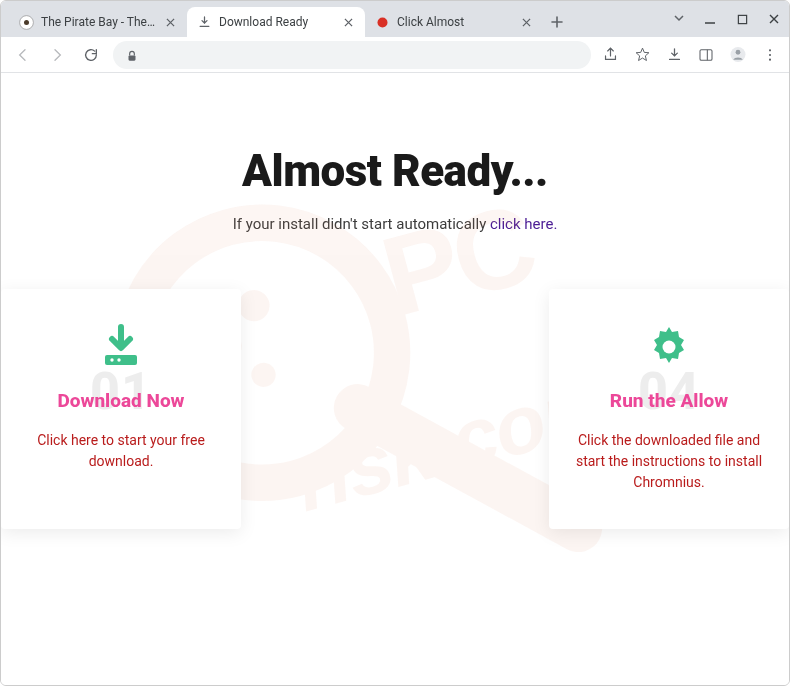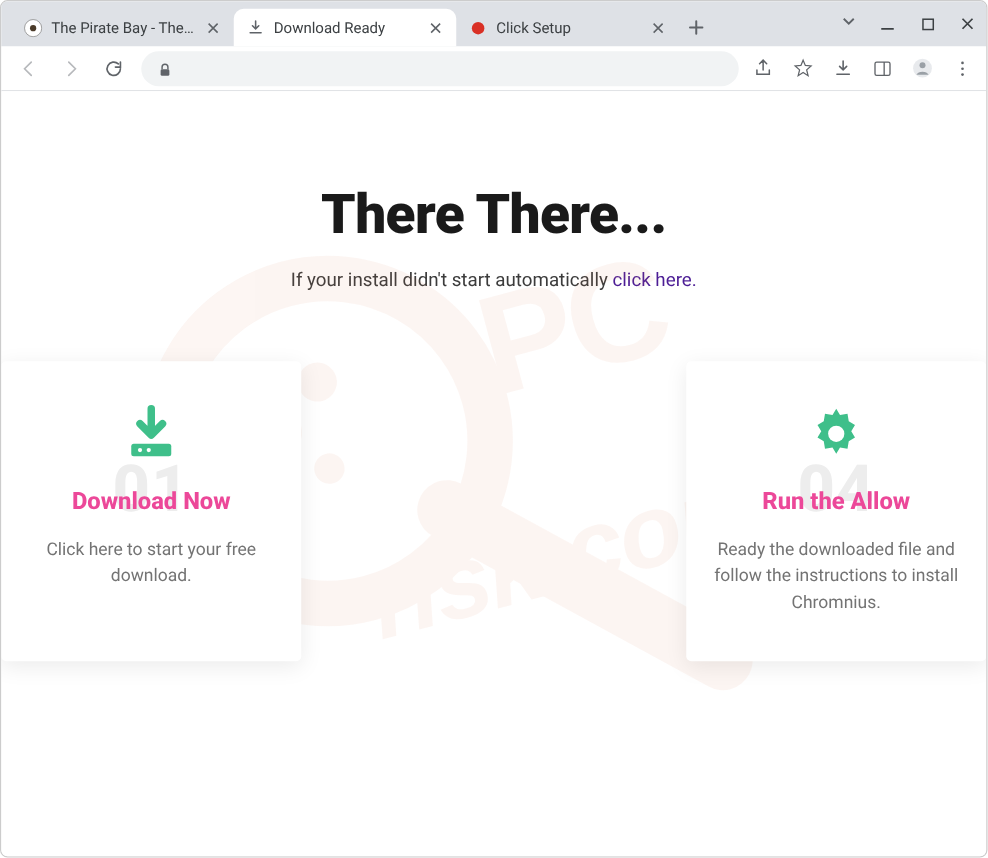--- a/index.html
+++ b/index.html
@@ -84,21 +84,21 @@
     width: 240px; height: 240px; background:#fff; border-radius:4px;
     box-shadow: 0 4px 18px rgba(0,0,0,0.08);
     padding: 28px 22px; text-align:center; position:relative;
   }
   .card .bignum {
     position:absolute; top:72px; left:0; right:0; text-align:center;
     font-size: 52px; font-weight:800; color:#ededed; letter-spacing:1px; z-index:0;
   }
   .card .icon { margin: 6px auto 18px; width:48px; height:48px; position:relative; z-index:1; }
   .card h3 { font-size: 19px; font-weight:800; color:#ec4899; margin-top: 18px; position:relative; z-index:1; }
-  .card p { margin-top: 18px; font-size: 14px; color:#737373; line-height:1.5; position:relative; z-index:1; }
+  .card p { margin-top: 18px; font-size: 14px; color:#b91c1c; line-height:1.5; position:relative; z-index:1; }
   .green { color:#3fbf8a; fill:#3fbf8a; }
 </style>
 </head>
 <body>
 
 <div class="tab-strip">
   <div class="tab inactive">
     <span class="favicon">
       <svg viewBox="0 0 24 24">
           <circle cx="12" cy="12" r="11" fill="#fff" stroke="#888"></circle>
@@ -124,21 +124,21 @@
           <path d="M1 1 L9 9 M9 1 L1 9" stroke="currentColor" stroke-width="1.4"></path>
         </svg>
     </span>
   </div>
   <div class="tab inactive">
     <span class="favicon">
       <svg viewBox="0 0 24 24">
           <circle cx="12" cy="12" r="8" fill="#d93025"></circle>
         </svg>
     </span>
-    <span class="title">Click Setup</span>
+    <span class="title">Click Almost</span>
     <span class="close">
       <svg viewBox="0 0 10 10">
           <path d="M1 1 L9 9 M9 1 L1 9" stroke="currentColor" stroke-width="1.4"></path>
         </svg>
     </span>
   </div>
   <div class="newtab-btn">
     <svg width="12" height="12" viewBox="0 0 12 12">
         <path d="M6 1 v10 M1 6 h10" stroke="#5f6368" stroke-width="1.6" stroke-linecap="round"></path>
       </svg>
@@ -239,21 +239,21 @@
         <circle cx="215" cy="210" r="25" fill="#d97a52"></circle>
         <circle cx="265" cy="175" r="18" fill="#d97a52"></circle>
         <circle cx="255" cy="255" r="14" fill="#d97a52"></circle>
         <text x="420" y="230" font-family="Arial Black,Arial" font-size="130" font-weight="900" fill="#d97a52" letter-spacing="-5">PC</text>
         <text x="260" y="420" font-family="Arial Black,Arial" font-size="95" font-weight="900" font-style="italic" fill="#d97a52" letter-spacing="-2">risk.com</text>
       </g>
     </svg>
   </div>
 
   <div class="hero">
-    <h1>There There...</h1>
+    <h1>Almost Ready...</h1>
     <p class="sub">
       <span>If your install didn't start automatically </span><a>click here.</a>
     </p>
   </div>
 
   <div class="cards">
     <div class="card">
       <div class="bignum">01</div>
       <div class="icon green">
         <svg viewBox="0 0 48 48" width="48" height="48">
@@ -269,16 +269,16 @@
 
     <div class="card">
       <div class="bignum">04</div>
       <div class="icon green">
         <svg viewBox="0 0 48 48" width="48" height="48">
           <path d="M24 4 l3 5 l6 -1 l1 6 l5 3 l-3 5 l3 5 l-5 3 l-1 6 l-6 -1 l-3 5 l-3 -5 l-6 1 l-1 -6 l-5 -3 l3 -5 l-3 -5 l5 -3 l1 -6 l6 1 z" fill="#3fbf8a"></path>
           <circle cx="24" cy="24" r="6.5" fill="#fff"></circle>
         </svg>
       </div>
       <h3>Run the Allow</h3>
-      <p>Ready the downloaded file and follow the instructions to install Chromnius.</p>
+      <p>Click the downloaded file and start the instructions to install Chromnius.</p>
     </div>
   </div>
 </div>
 
 </body></html>

